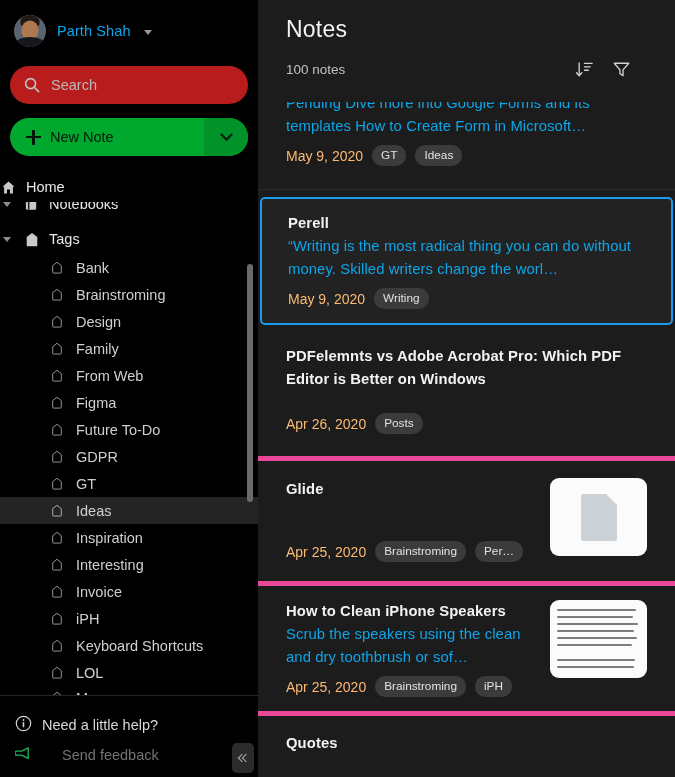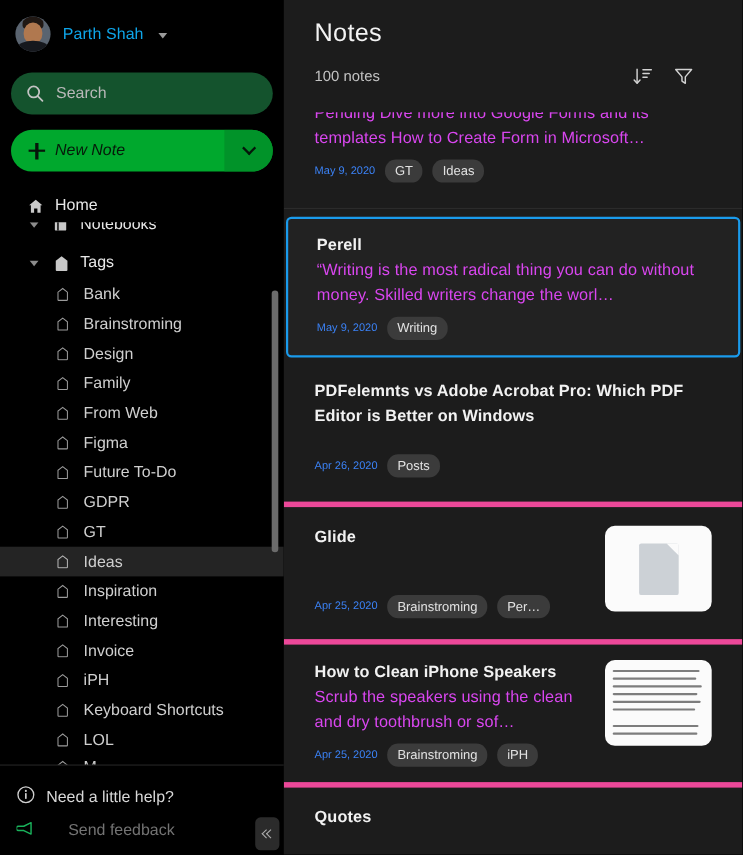--- a/index.html
+++ b/index.html
@@ -55,35 +55,34 @@
     width: 0; height: 0; margin-left: 2px; margin-top: 3px;
     border-left: 4.5px solid transparent;
     border-right: 4.5px solid transparent;
     border-top: 5px solid #9a9a9a;
   }
 
   
   .search-box {
     margin: 4px 10px 0 10px;
     height: 38px; border-radius: 19px;
-    background: #14532d;
+    background: #b91c1c;
     display: flex; align-items: center;
     padding: 0 14px; gap: 11px; cursor: text;
   }
   .search-box svg { flex: 0 0 16px; }
   .search-text { font-size: 14.5px; color: #b8b8b8; }
 
   
   .newnote {
     margin: 14px 10px 0 10px;
     height: 38px; border-radius: 19px;
     background: #00a82d;
     display: flex; align-items: center; cursor: pointer;
     overflow: hidden;
-    font-style: italic;
   }
   .newnote-main {
     flex: 1; display: flex; align-items: center;
     gap: 9px; padding-left: 16px; height: 100%;
   }
   .plus { position: relative; width: 15px; height: 15px; flex:0 0 15px;}
   .plus:before, .plus:after {
     content:""; position:absolute; background:#05170a;
   }
   .plus:before { left:0; top:6.4px; width:15px; height:2.2px; }
@@ -117,21 +116,21 @@
   .twisty {
     width: 14px; flex: 0 0 14px; display:flex;
     align-items:center; justify-content:center;
   }
   .twisty i {
     width: 0; height: 0;
     border-left: 4px solid transparent;
     border-right: 4px solid transparent;
     border-top: 5px solid #8d8d8d;
   }
-  .ind-top { padding-left: 24px; gap: 9px; }
+  .ind-top { padding-left: 0; gap: 9px; }
   .ind-child { padding-left: 48px; gap: 11px; }
 
   
   .nb-clip { height: 14px; overflow: hidden; position: relative; }
   .nb-clip .nav-row { position: absolute; top: -13px; left: 0; right: 0; }
 
   .mclip { height: 12px; overflow: hidden; position: relative; }
   .mclip .nav-row { position: absolute; top: -2px; left: 0; right: 0; }
 
   
@@ -191,28 +190,28 @@
     border-bottom: 5px solid #ec4899;
     position: relative;
   }
   .note-inner { display: flex; gap: 14px; padding: 14px 0 14px 0; }
   .note-body { flex: 1; min-width: 0; }
   .note-title {
     font-size: 14.8px; color: #f2f2f2; font-weight: bold;
     line-height: 23px; letter-spacing: .1px;
   }
   .note-snippet {
-    font-size: 14.8px; color: #d946ef; line-height: 23px;
+    font-size: 14.8px; color: #0ea5e9; line-height: 23px;
     letter-spacing: .1px;
   }
   .note-meta {
     display: flex; align-items: center; gap: 9px;
     margin-top: 7px; flex-wrap: nowrap;
   }
-  .note-date { font-size: 10px; color: #3b82f6; white-space: nowrap; }
+  .note-date { font-size: 14px; color: #fdba74; white-space: nowrap; }
   .pill {
     background: #3b3b3b; color: #e2e2e2;
     font-size: 11.8px; border-radius: 10px;
     padding: 3px 9px 4px 9px; white-space: nowrap;
   }
 
   
   .note.clipped { height: 88px; overflow: hidden; border-bottom:1px solid #2b2b2b;}
   .note.clipped .note-inner { padding-top: 0; margin-top: -10px; }
 

